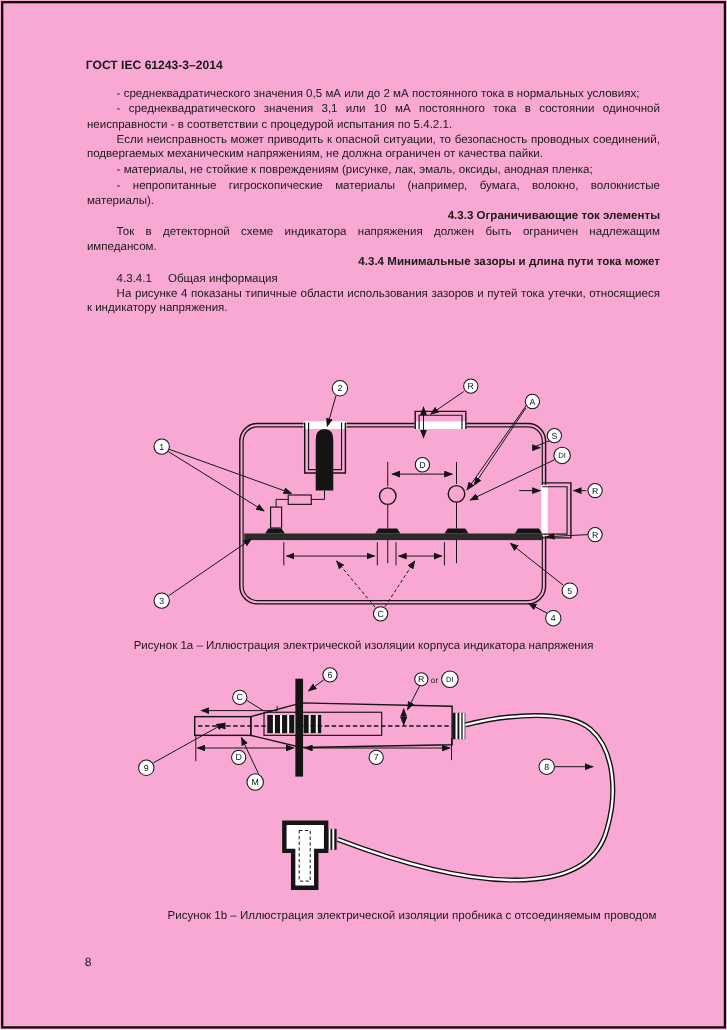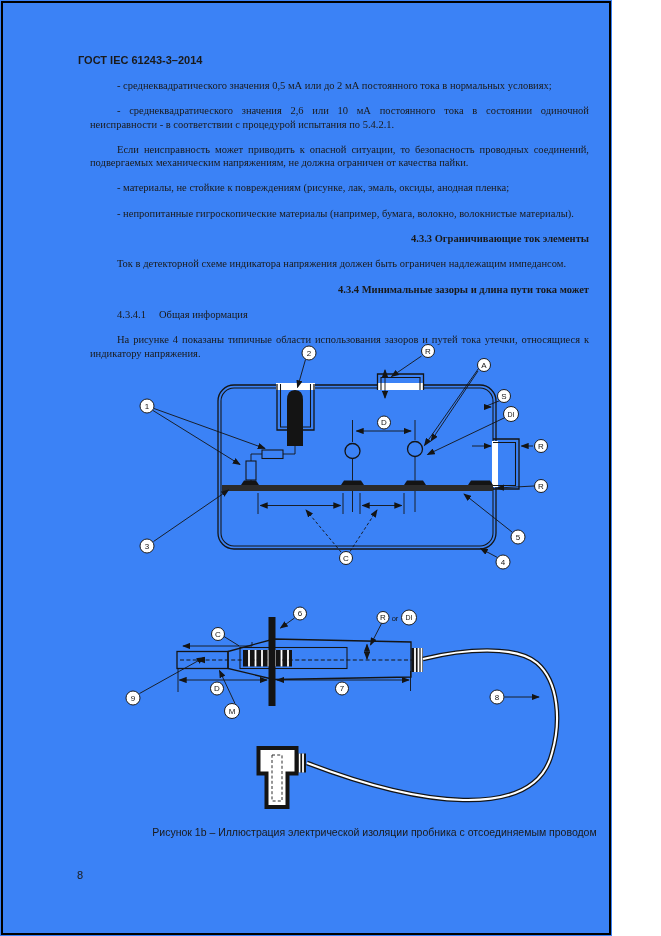--- a/index.html
+++ b/index.html
@@ -1,25 +1,25 @@
 <!DOCTYPE html>
 <html><head>
 <meta charset="utf-8">
 <style>
   html,body { margin:0; padding:0; background:#fff; }
   .page {
-    position:relative; width:612px; height:936px; background:#3b82f6;
+    position:relative; width:661px; height:936px; background:#f9a8d4;
     font-family:"Liberation Sans", sans-serif; color:#1a1a1a; overflow:hidden;
   }
   .frame { position:absolute; inset:1px; border:2px solid #000; pointer-events:none; }
   .content { position:absolute; left:78px; top:54px; width:523px; }
   .doc-header { font-size:11px; font-weight:bold; margin:0 0 13px 0; }
   .content p {
-    margin:12px; font-size:10.5px; line-height:13.3px;
-    text-indent:27px; text-align:justify;font-family:Liberation Serif, serif;
+    margin:1px; font-size:10.5px; line-height:13.3px;
+    text-indent:27px; text-align:justify;
   }
   .content p.b { font-weight:bold; text-align:right; }
   .caption {
     position:absolute; left:0; width:661px; text-align:center;
     font-size:10.5px; color:#1a1a1a;
   }
   .cap1a { top:581px; }
   .cap1b { top:826px;padding-left:44px; }
   .pageno { position:absolute; left:77px; top:869px; font-size:11px; }
   svg { position:absolute; overflow:visible; }
@@ -36,21 +36,21 @@
 </style>
 </head>
 <body>
 
 <div class="page">
   <div class="frame"></div>
 
   <div class="content">
     <div class="doc-header">ГОСТ IEC 61243-3–2014</div>
     <p>- среднеквадратического значения 0,5 мА или до 2 мА постоянного тока в нормальных условиях;</p>
-    <p>- среднеквадратического значения 2,6 или 10 мА постоянного тока в состоянии одиночной неисправности - в соответствии с процедурой испытания по 5.4.2.1.</p>
+    <p>- среднеквадратического значения 3,1 или 10 мА постоянного тока в состоянии одиночной неисправности - в соответствии с процедурой испытания по 5.4.2.1.</p>
     <p>Если неисправность может приводить к опасной ситуации, то безопасность проводных соединений, подвергаемых механическим напряжениям, не должна ограничен от качества пайки.</p>
     <p>- материалы, не стойкие к повреждениям (рисунке, лак, эмаль, оксиды, анодная пленка;</p>
     <p>- непропитанные гигроскопические материалы (например, бумага, волокно, волокнистые материалы).</p>
     <p class="b">4.3.3 Ограничивающие ток элементы</p>
     <p>Ток в детекторной схеме индикатора напряжения должен быть ограничен надлежащим импедансом.</p>
     <p class="b">4.3.4 Минимальные зазоры и длина пути тока может</p>
     <p>4.3.4.1&nbsp;&nbsp;&nbsp;&nbsp;&nbsp;Общая информация</p>
     <p>На рисунке 4 показаны типичные области использования зазоров и путей тока утечки, относящиеся к индикатору напряжения.</p>
   </div>
 
@@ -189,20 +189,21 @@
     <g class="lbl">
       <circle cx="541" cy="446" r="6.5"></circle>
         <text x="541" y="448.8">R</text>
     </g>
     <g class="lbl">
       <circle cx="541" cy="486" r="6.5"></circle>
         <text x="541" y="488.8">R</text>
     </g>
   </svg>
 
+  <div class="caption cap1a">Рисунок 1а – Иллюстрация электрической изоляции корпуса индикатора напряжения</div>
 
   <svg style="left:100px; top:608px;" width="478" height="212" viewBox="100 608 478 212">
     <defs>
       <marker id="ah2" markerWidth="9" markerHeight="7" refX="8" refY="3.5" orient="auto-start-reverse">
         <path d="M0,0 L9,3.5 L0,7 Z" fill="#141414"></path>
       </marker>
     </defs>
 
     <g>
       <path class="ln" fill="#fff" d="M228,651.5 L274,639 L411,642 V677 L274,679.5 L228,668.5 Z"></path>

